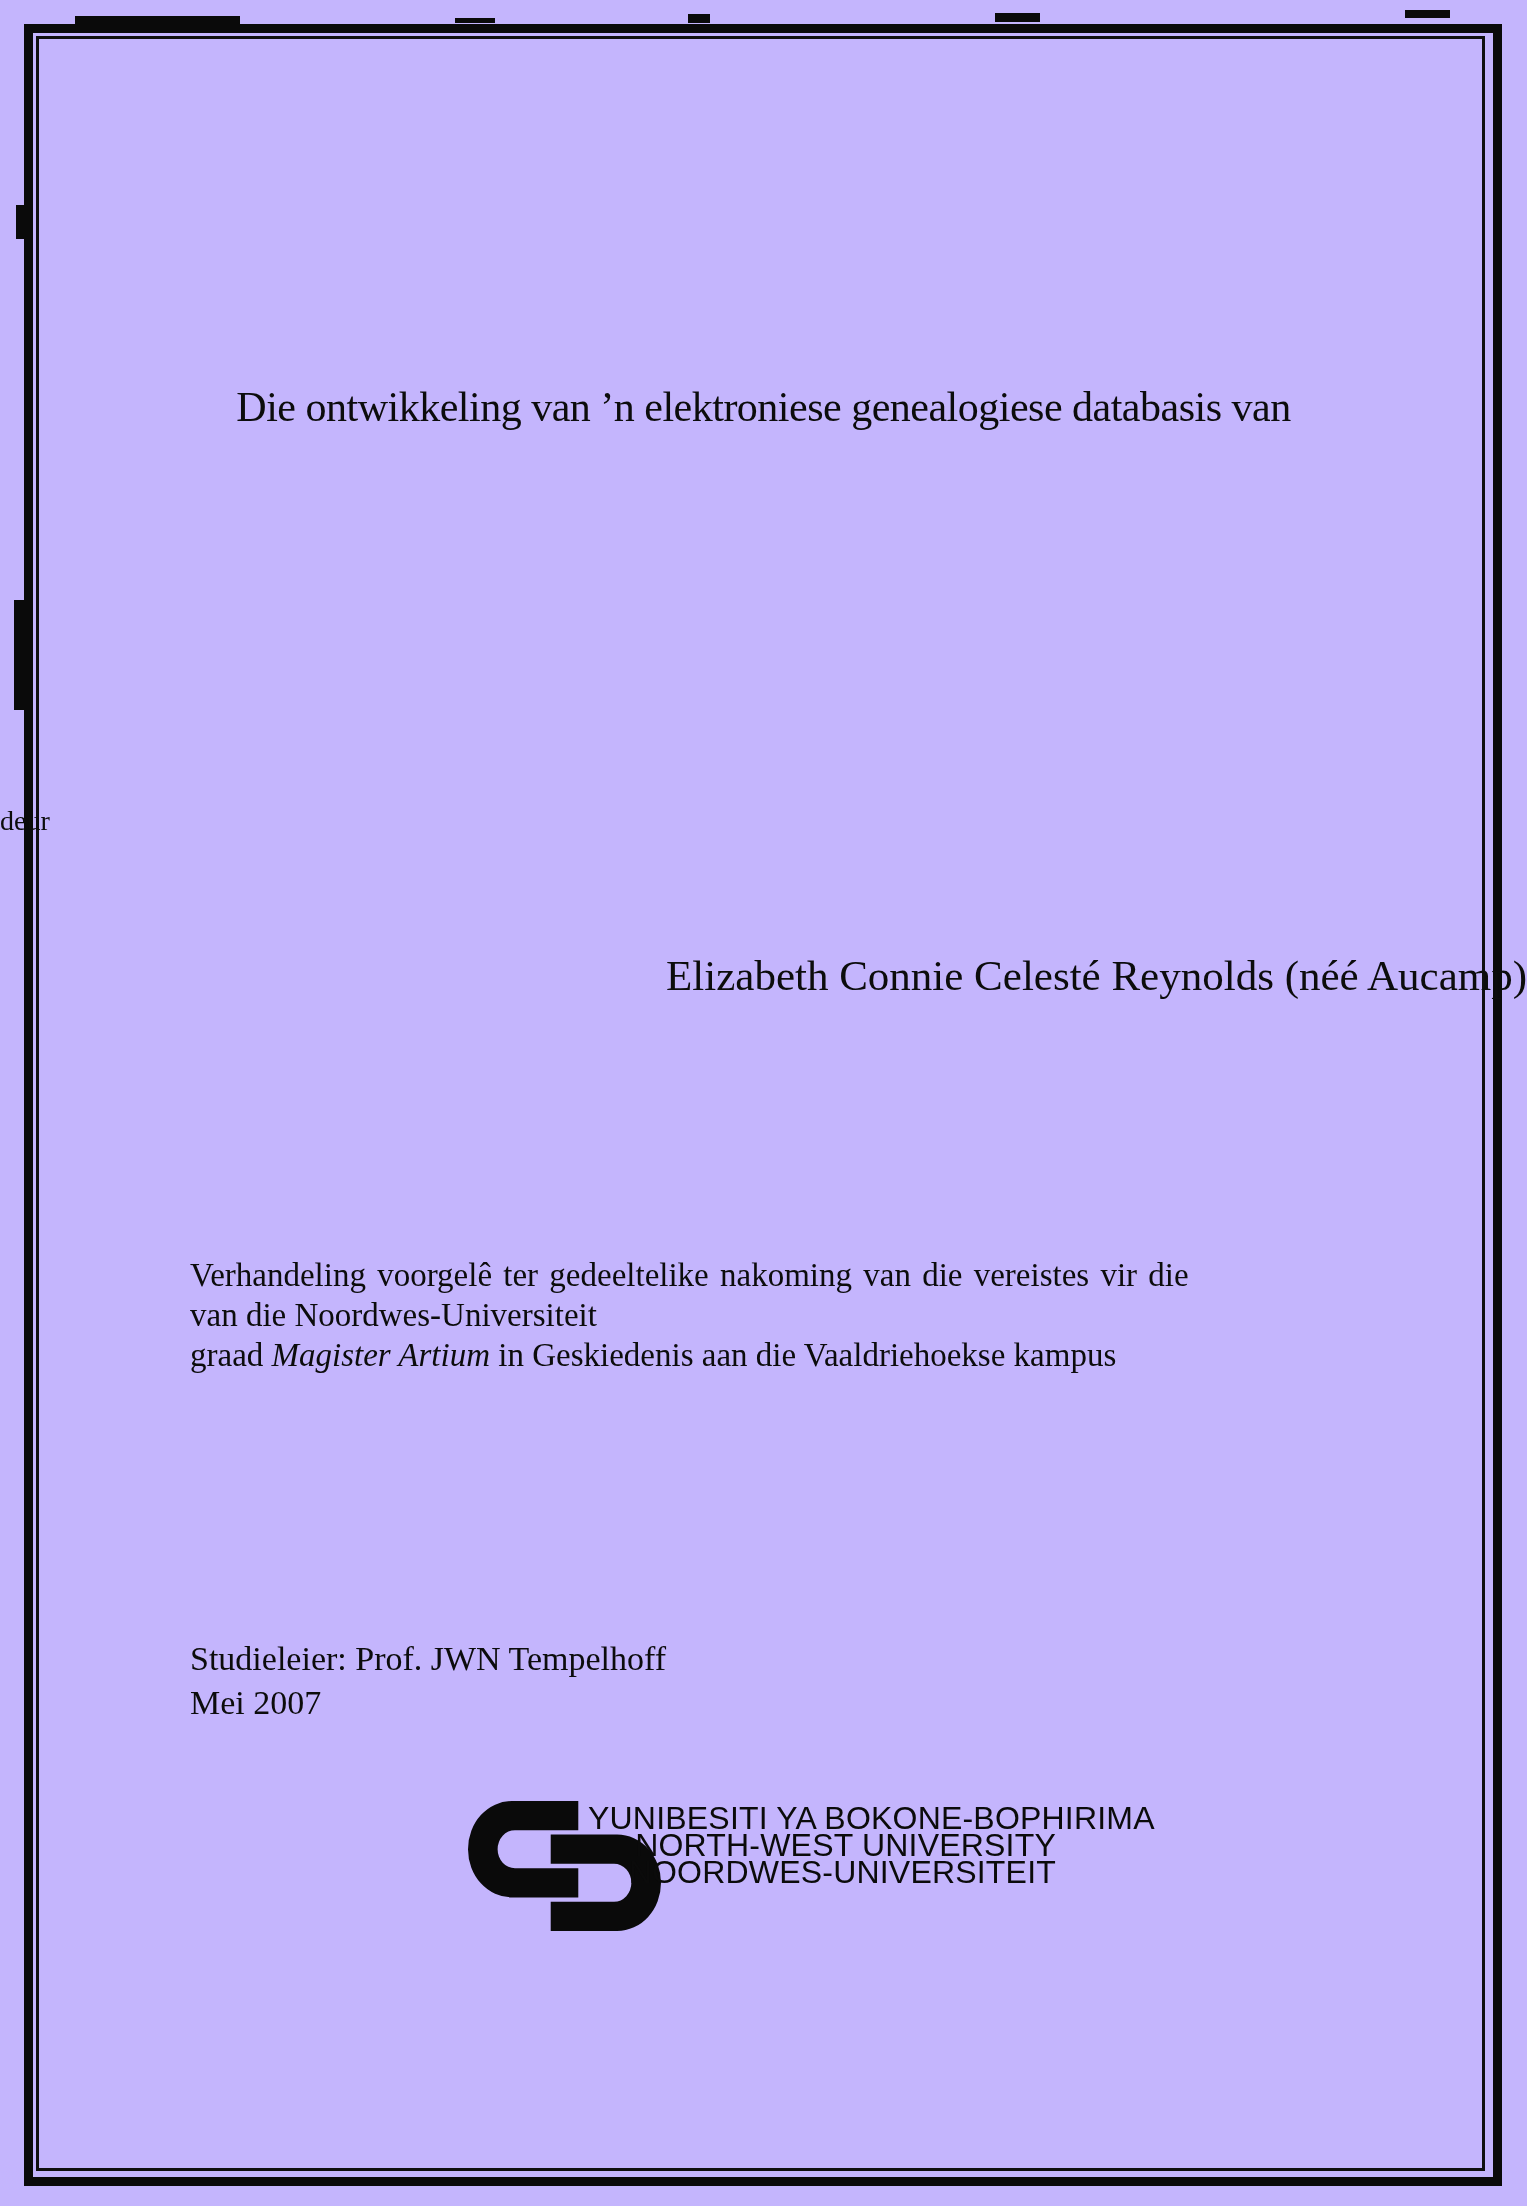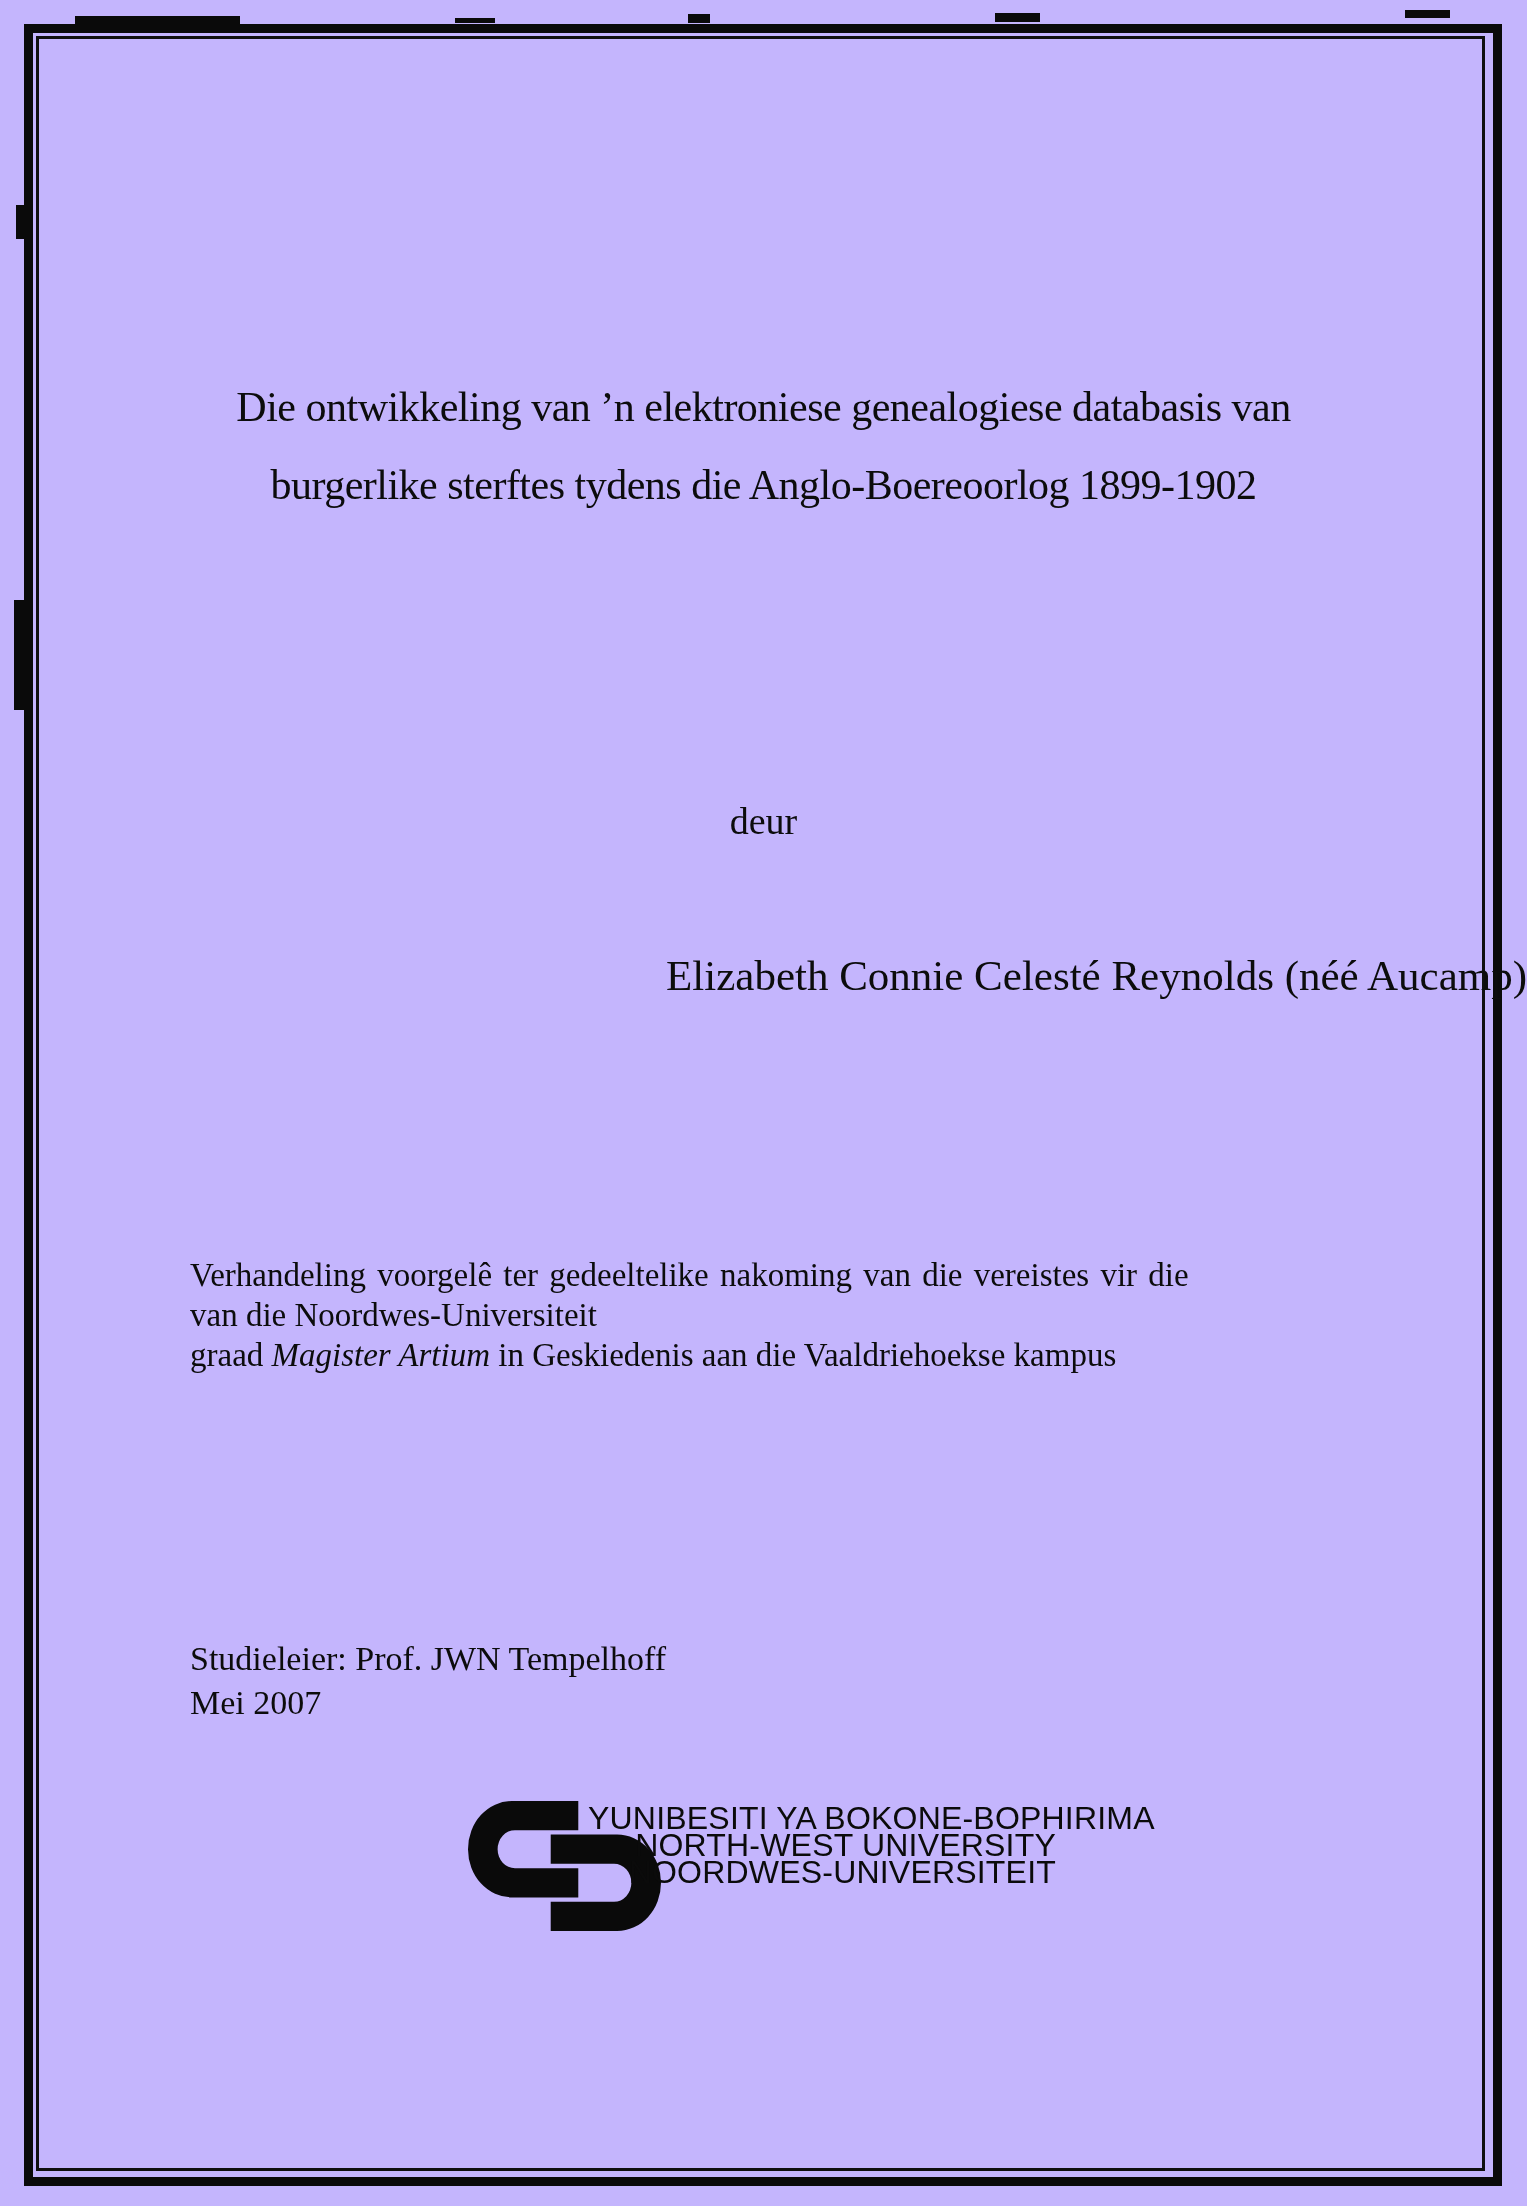--- a/index.html
+++ b/index.html
@@ -25,22 +25,22 @@
   .title{
     position:absolute;left:0;right:0;top:368px;
     margin:0;
     text-align:center;
     font-size:42px;font-weight:normal;
     line-height:78px;
     letter-spacing:-0.5px;
   }
   .byline{
     position:absolute;left:0;right:0;top:800px;
-    text-align:center;
-    font-size:38px;line-height:42px;
+    text-align:left;
+    font-size:28px;line-height:42px;
   }
   .author{
     position:absolute;left:0;right:0;top:952px;
     text-align:right;
     font-size:43px;line-height:48px;
   }
   .statement{
     position:absolute;left:190px;top:1219px;width:1160px;
     font-size:33px;line-height:40px;
   }
@@ -75,21 +75,20 @@
   <div class="artifact" style="top:16px;left:75px;width:165px;height:8px;"></div>
   <div class="artifact" style="top:18px;left:455px;width:40px;height:5px;"></div>
   <div class="artifact" style="top:14px;left:688px;width:22px;height:9px;"></div>
   <div class="artifact" style="top:13px;left:995px;width:45px;height:9px;"></div>
   <div class="artifact" style="top:10px;left:1405px;width:45px;height:8px;"></div>
   <div class="artifact" style="top:205px;left:16px;width:8px;height:34px;"></div>
   <div class="artifact" style="top:600px;left:14px;width:10px;height:110px;"></div>
 
   <h1 class="title">
     <div>Die ontwikkeling van ’n elektroniese genealogiese databasis van</div>
-    <div>burgerlike sterftes tydens die Anglo-Boereoorlog 1899-1902</div>
   </h1>
 
   <div class="byline">deur</div>
 
   <div class="author">Elizabeth Connie Celesté Reynolds (néé Aucamp)</div>
 
   <div class="statement">
     <div class="line1">Verhandeling voorgelê ter gedeeltelike nakoming van die vereistes vir die</div>
     <div>van die Noordwes-Universiteit</div>
     <div><span>graad </span><em>Magister Artium</em><span> in Geskiedenis aan die Vaaldriehoekse kampus</span></div>

